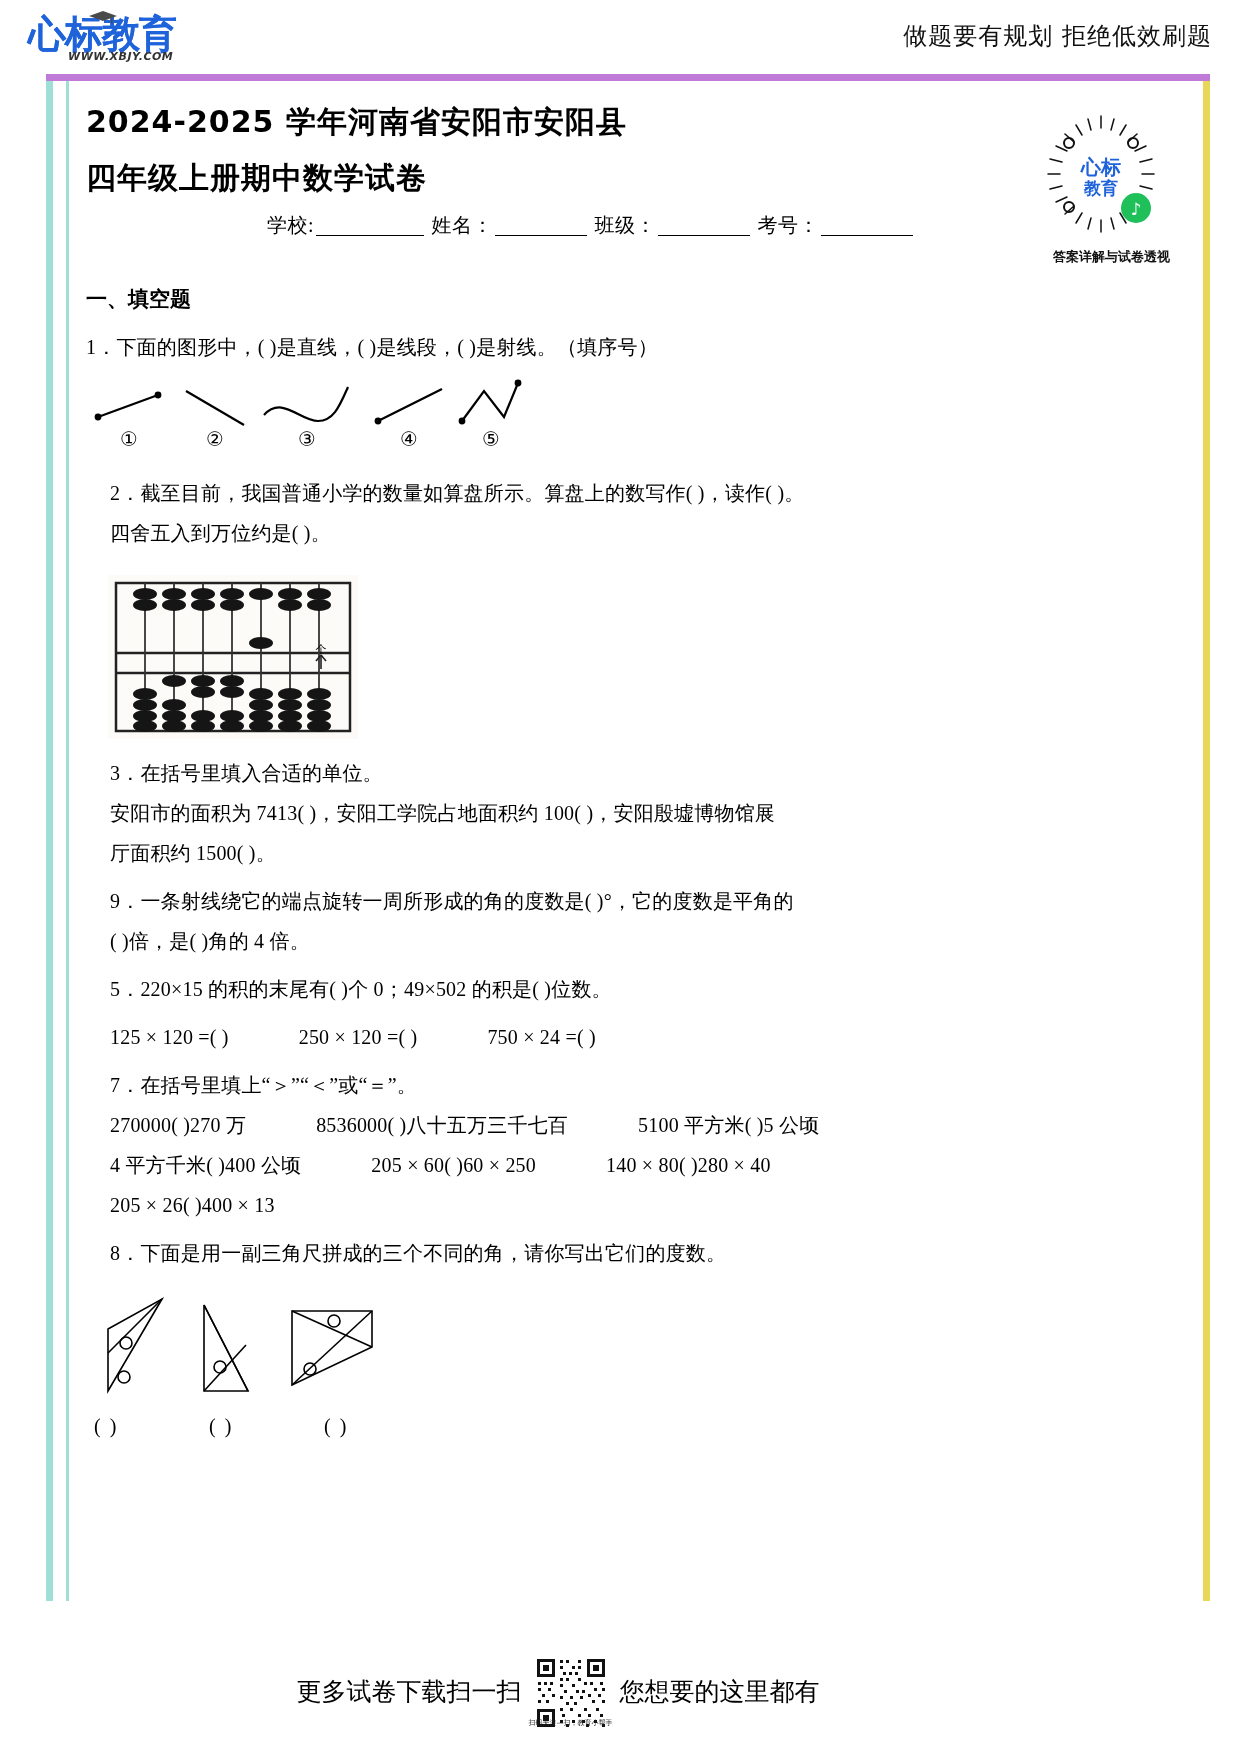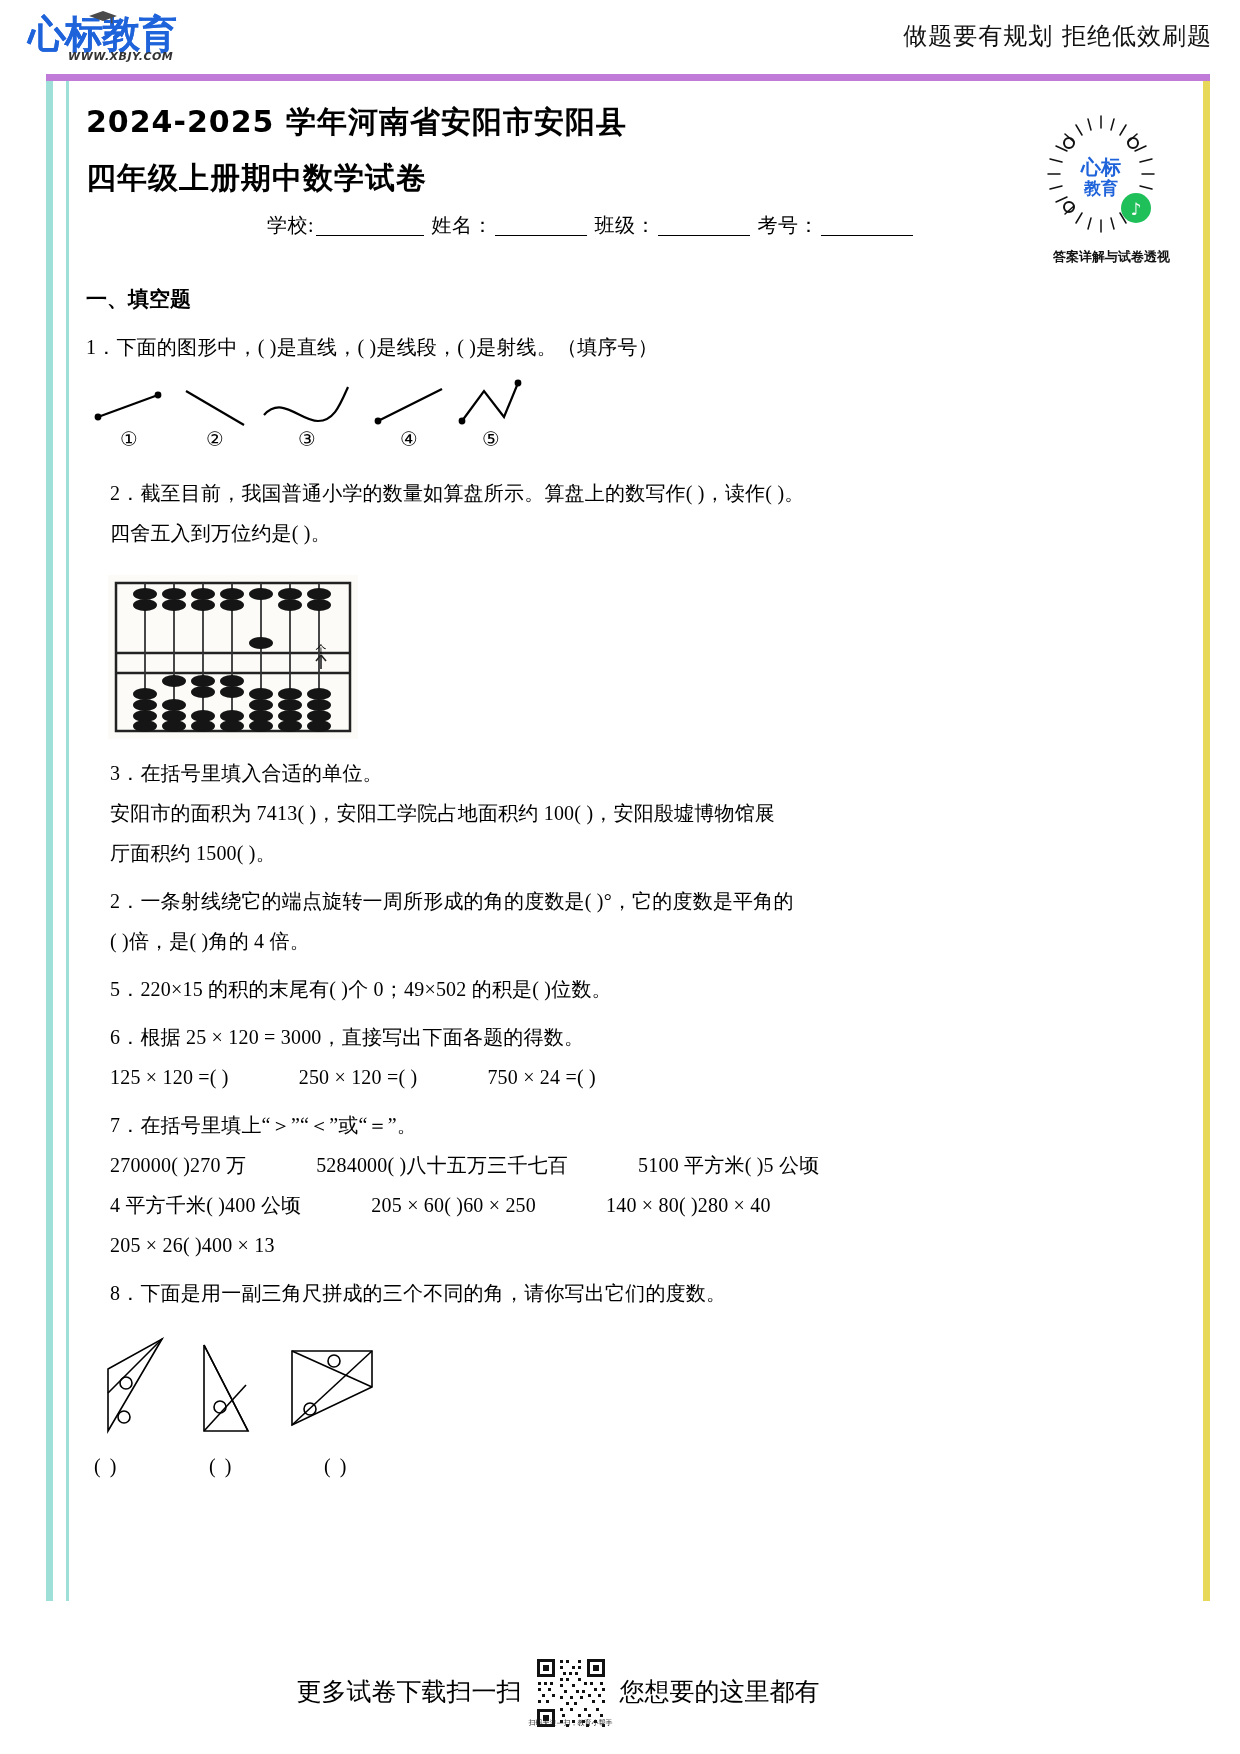--- a/index.html
+++ b/index.html
@@ -421,39 +421,38 @@
     </svg>
   </div>
 
   <div class="q">
     <span class="ln">3．在括号里填入合适的单位。</span>
     <span class="ln">安阳市的面积为 7413(            )，安阳工学院占地面积约 100(            )，安阳殷墟博物馆展</span>
     <span class="ln">厅面积约 1500(            )。</span>
   </div>
 
   <div class="q tight">
-    <span class="ln">2．一条射线绕它的端点旋转一周所形成的角的度数是(            )°，它的度数是平角的</span>
+    <span class="ln">9．一条射线绕它的端点旋转一周所形成的角的度数是(            )°，它的度数是平角的</span>
     <span class="ln">(            )倍，是(            )角的 4 倍。</span>
   </div>
 
   <div class="q tight">
     <span class="ln">5．220×15 的积的末尾有(            )个 0；49×502 的积是(            )位数。</span>
   </div>
 
   <div class="q tight">
-    <span class="ln">6．根据 25 × 120 = 3000，直接写出下面各题的得数。</span>
     <span class="ln">
       <span>125 × 120 =(            )</span><span class="gap-md"></span><span>250 × 120 =(            )</span><span class="gap-md"></span><span>750 × 24 =(            )</span>
     </span>
   </div>
 
   <div class="q tight">
     <span class="ln">7．在括号里填上“＞”“＜”或“＝”。</span>
     <span class="ln">
-      <span>270000(       )270 万</span><span class="gap-md"></span><span>5284000(       )八十五万三千七百</span><span class="gap-md"></span><span>5100 平方米(       )5 公顷</span>
+      <span>270000(       )270 万</span><span class="gap-md"></span><span>8536000(       )八十五万三千七百</span><span class="gap-md"></span><span>5100 平方米(       )5 公顷</span>
     </span>
     <span class="ln">
       <span>4 平方千米(       )400 公顷</span><span class="gap-md"></span><span>205 × 60(       )60 × 250</span><span class="gap-md"></span><span>140 × 80(       )280 × 40</span>
     </span>
     <span class="ln">
       <span>205 × 26(       )400 × 13</span>
     </span>
   </div>
 
   <div class="q tight">

